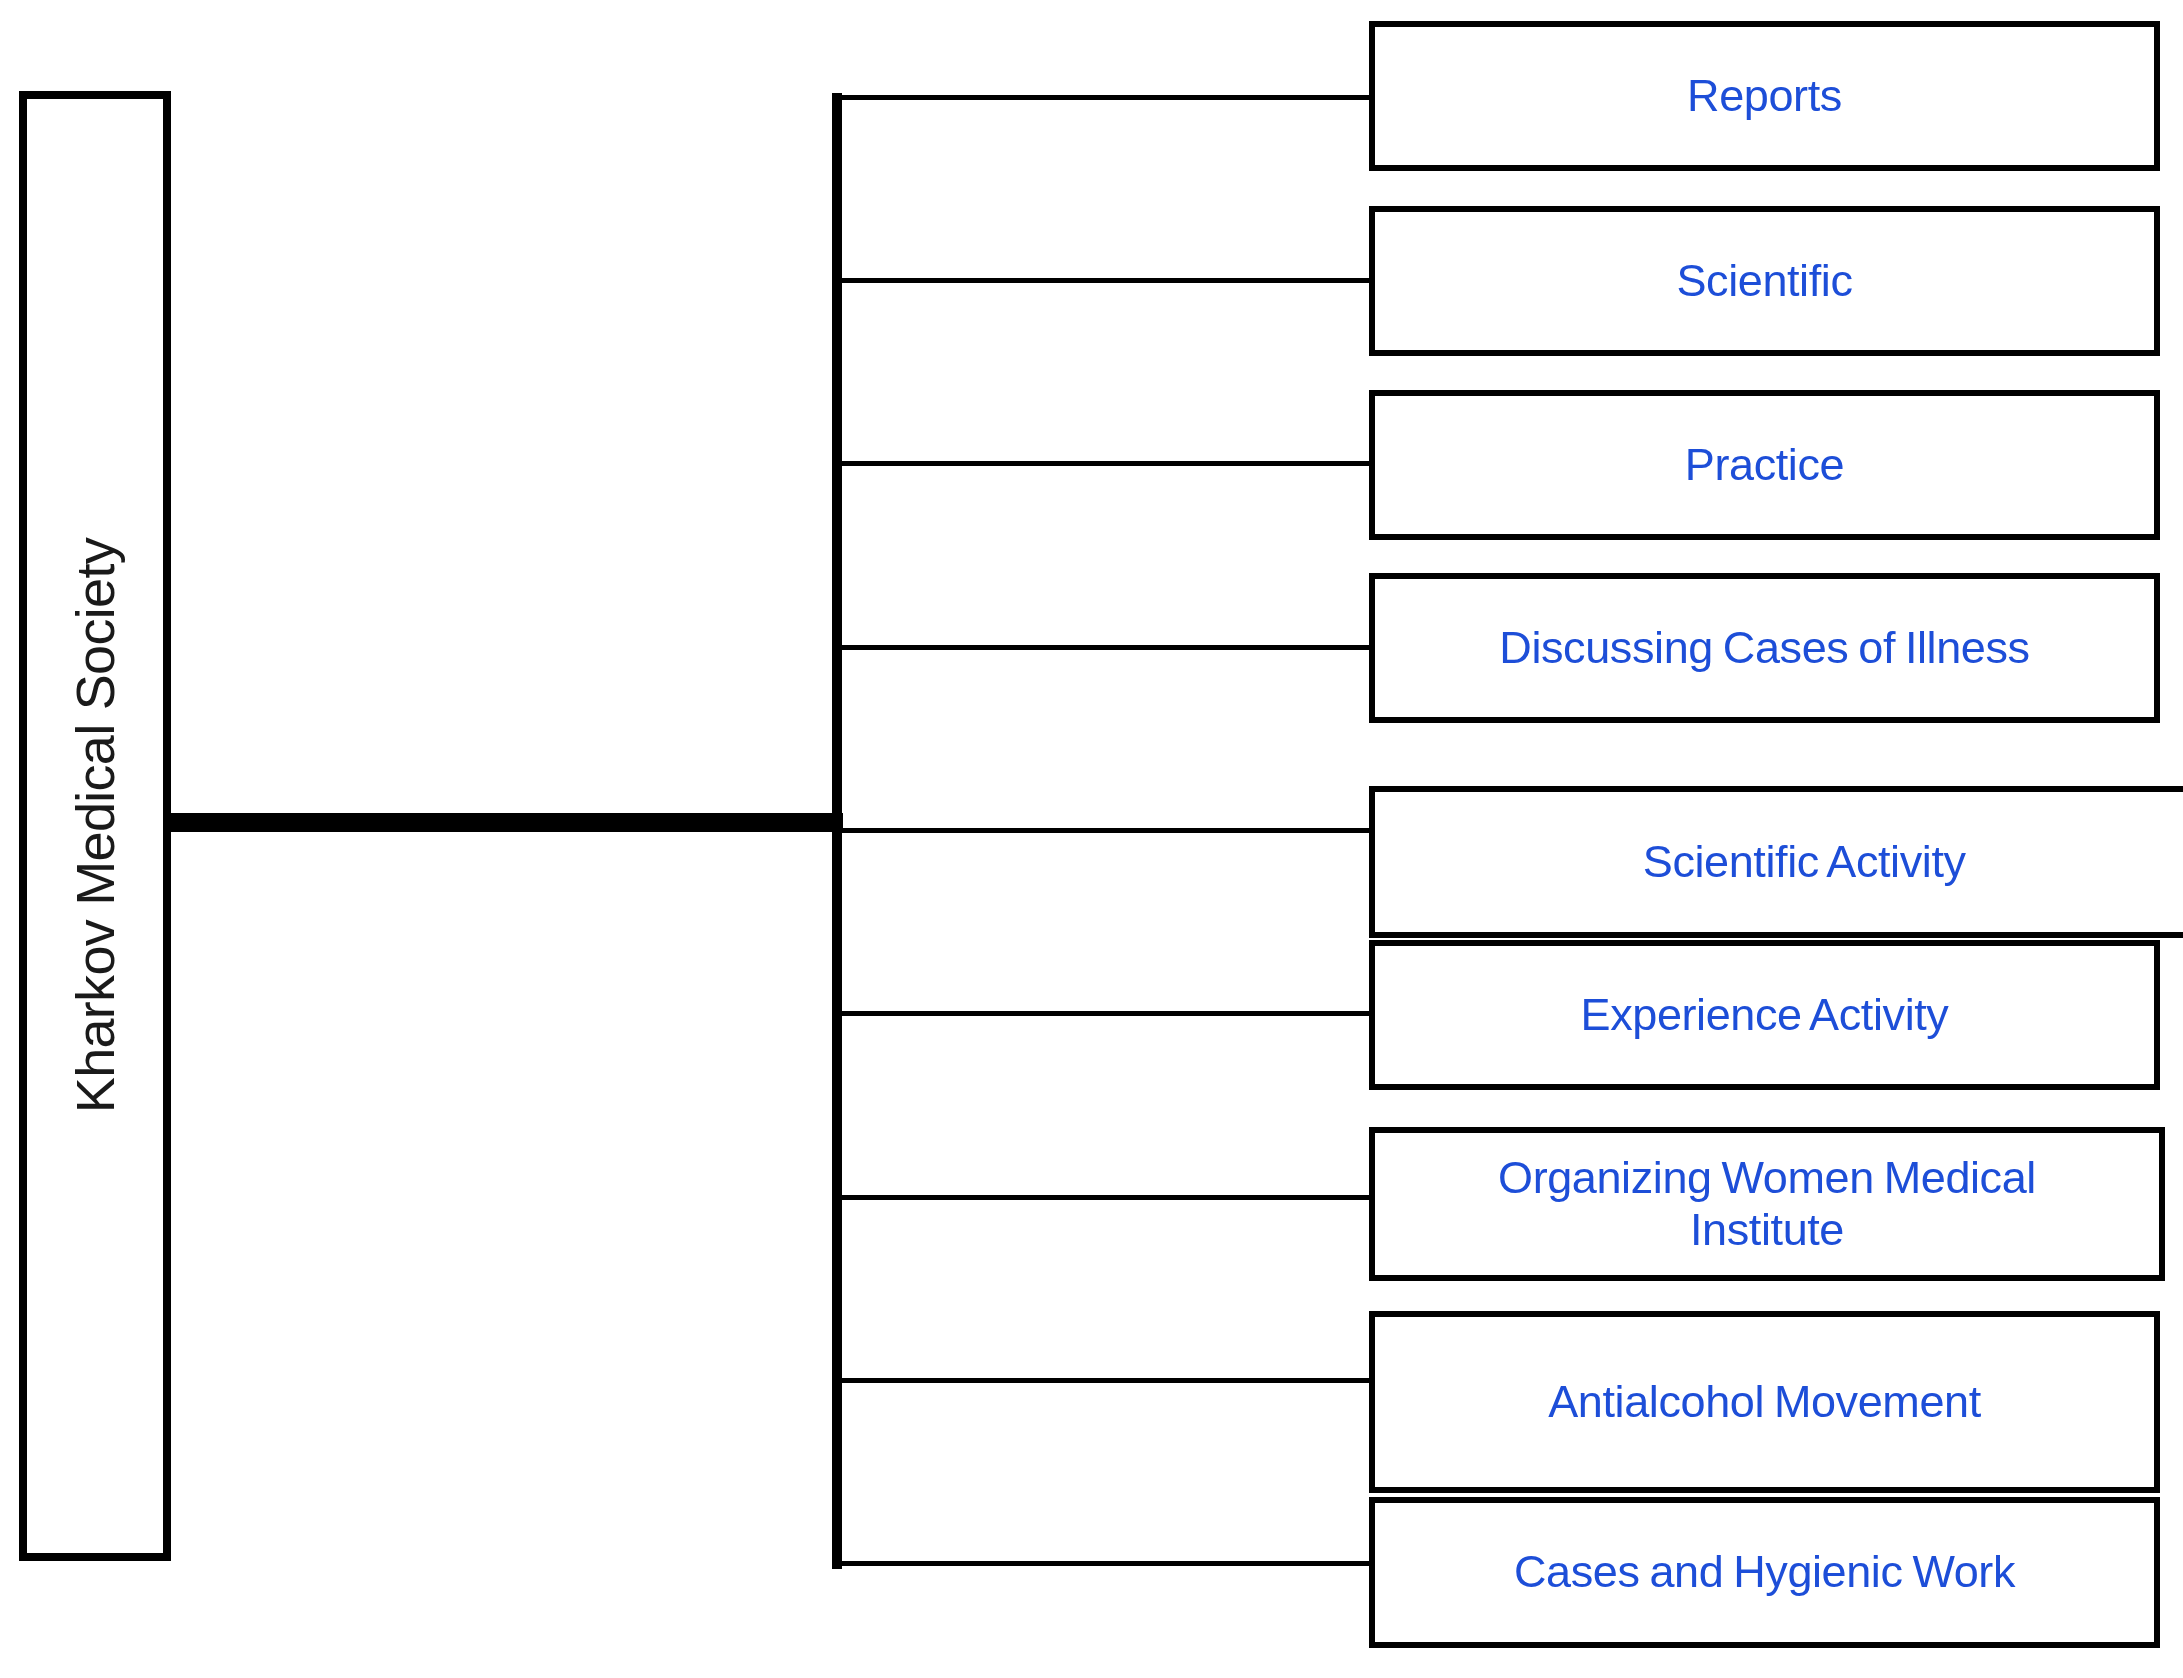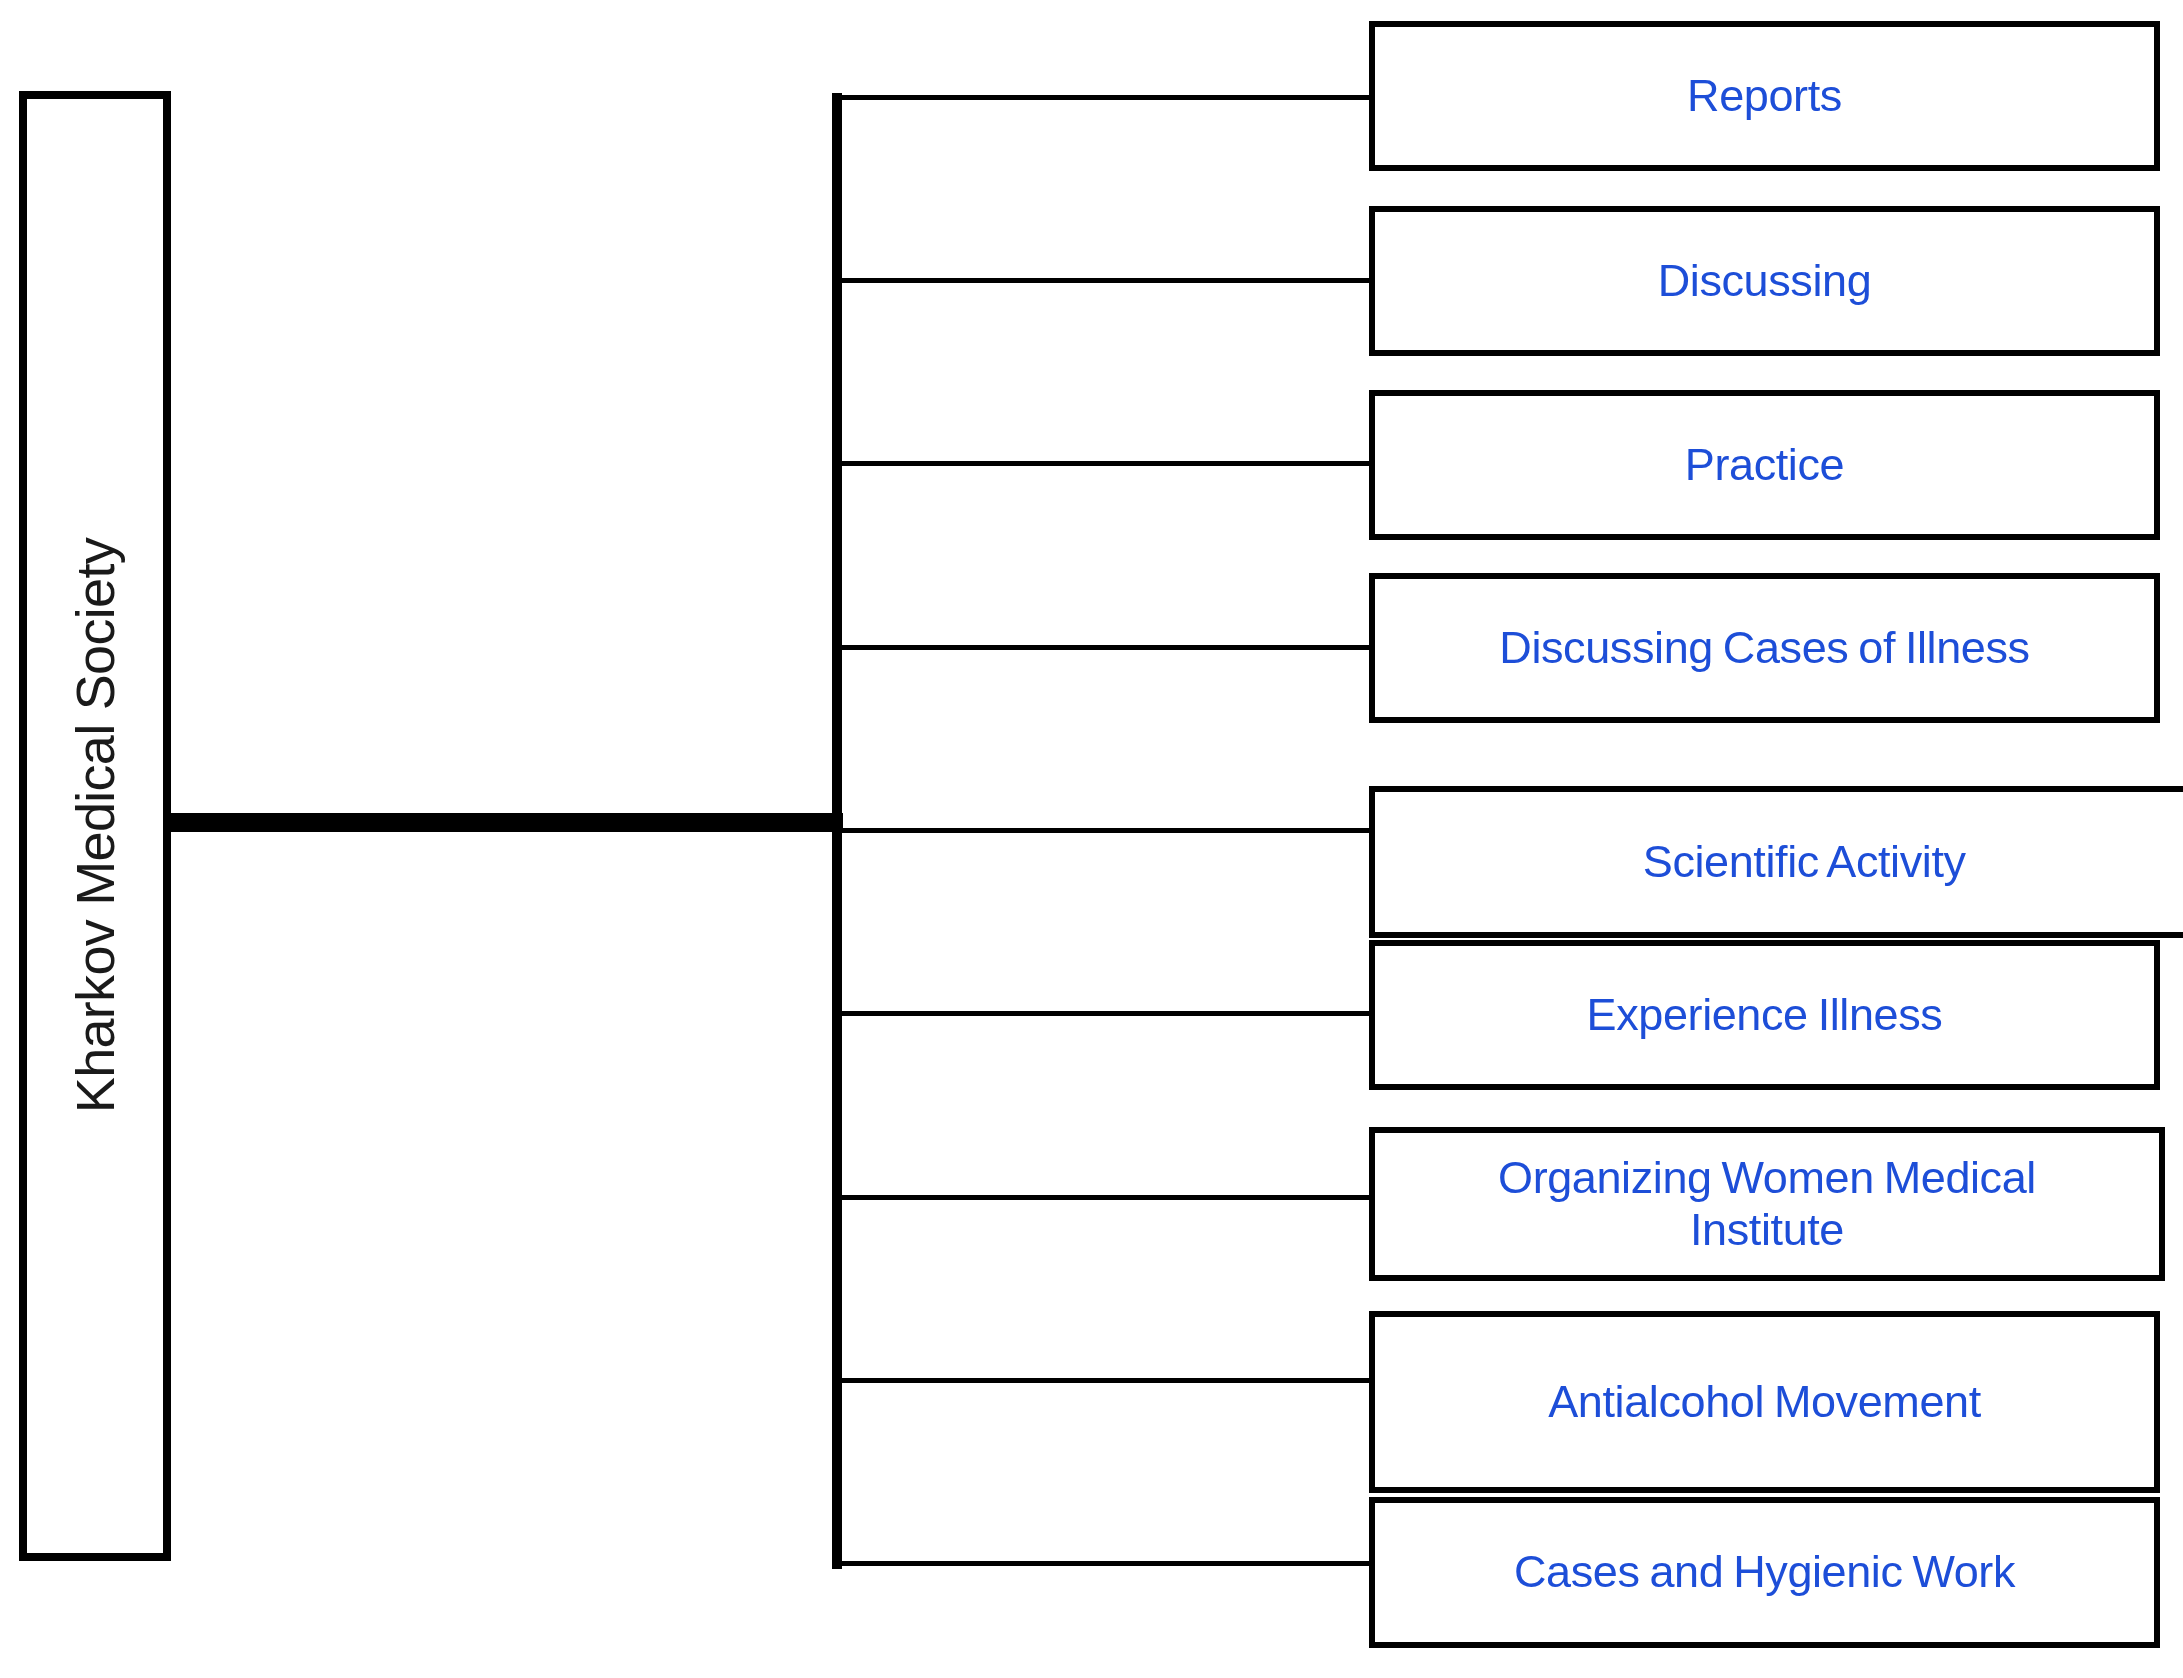--- a/index.html
+++ b/index.html
@@ -116,37 +116,37 @@
   <div class="branch" style="top:1011px;"></div>
   <div class="branch" style="top:1195px;"></div>
   <div class="branch" style="top:1378px;"></div>
   <div class="branch" style="top:1561px;"></div>
 
   <div class="leaf-node" style="top:21px;   width:791px; height:150px;">
     <span class="leaf-label">Reports</span>
   </div>
 
   <div class="leaf-node" style="top:206px;  width:791px; height:150px;">
-    <span class="leaf-label">Discussing</span>
+    <span class="leaf-label">Scientific</span>
   </div>
 
   <div class="leaf-node" style="top:390px;  width:791px; height:150px;">
     <span class="leaf-label">Practice</span>
   </div>
 
   <div class="leaf-node" style="top:573px;  width:791px; height:150px;">
     <span class="leaf-label">Discussing Cases of Illness</span>
   </div>
 
   <div class="leaf-node" style="top:786px; width:868px; height:152px;padding-left:17px;">
     <span class="leaf-label">Scientific Activity</span>
   </div>
 
   <div class="leaf-node" style="top:940px; width:791px; height:150px;">
-    <span class="leaf-label">Experience Illness</span>
+    <span class="leaf-label">Experience Activity</span>
   </div>
 
   <div class="leaf-node" style="top:1127px; width:796px; height:154px;">
     <span class="leaf-label" style="max-width:643px;">Organizing Women Medical Institute</span>
   </div>
 
   <div class="leaf-node" style="top:1311px; width:791px; height:182px;">
     <span class="leaf-label">Antialcohol Movement</span>
   </div>
 

